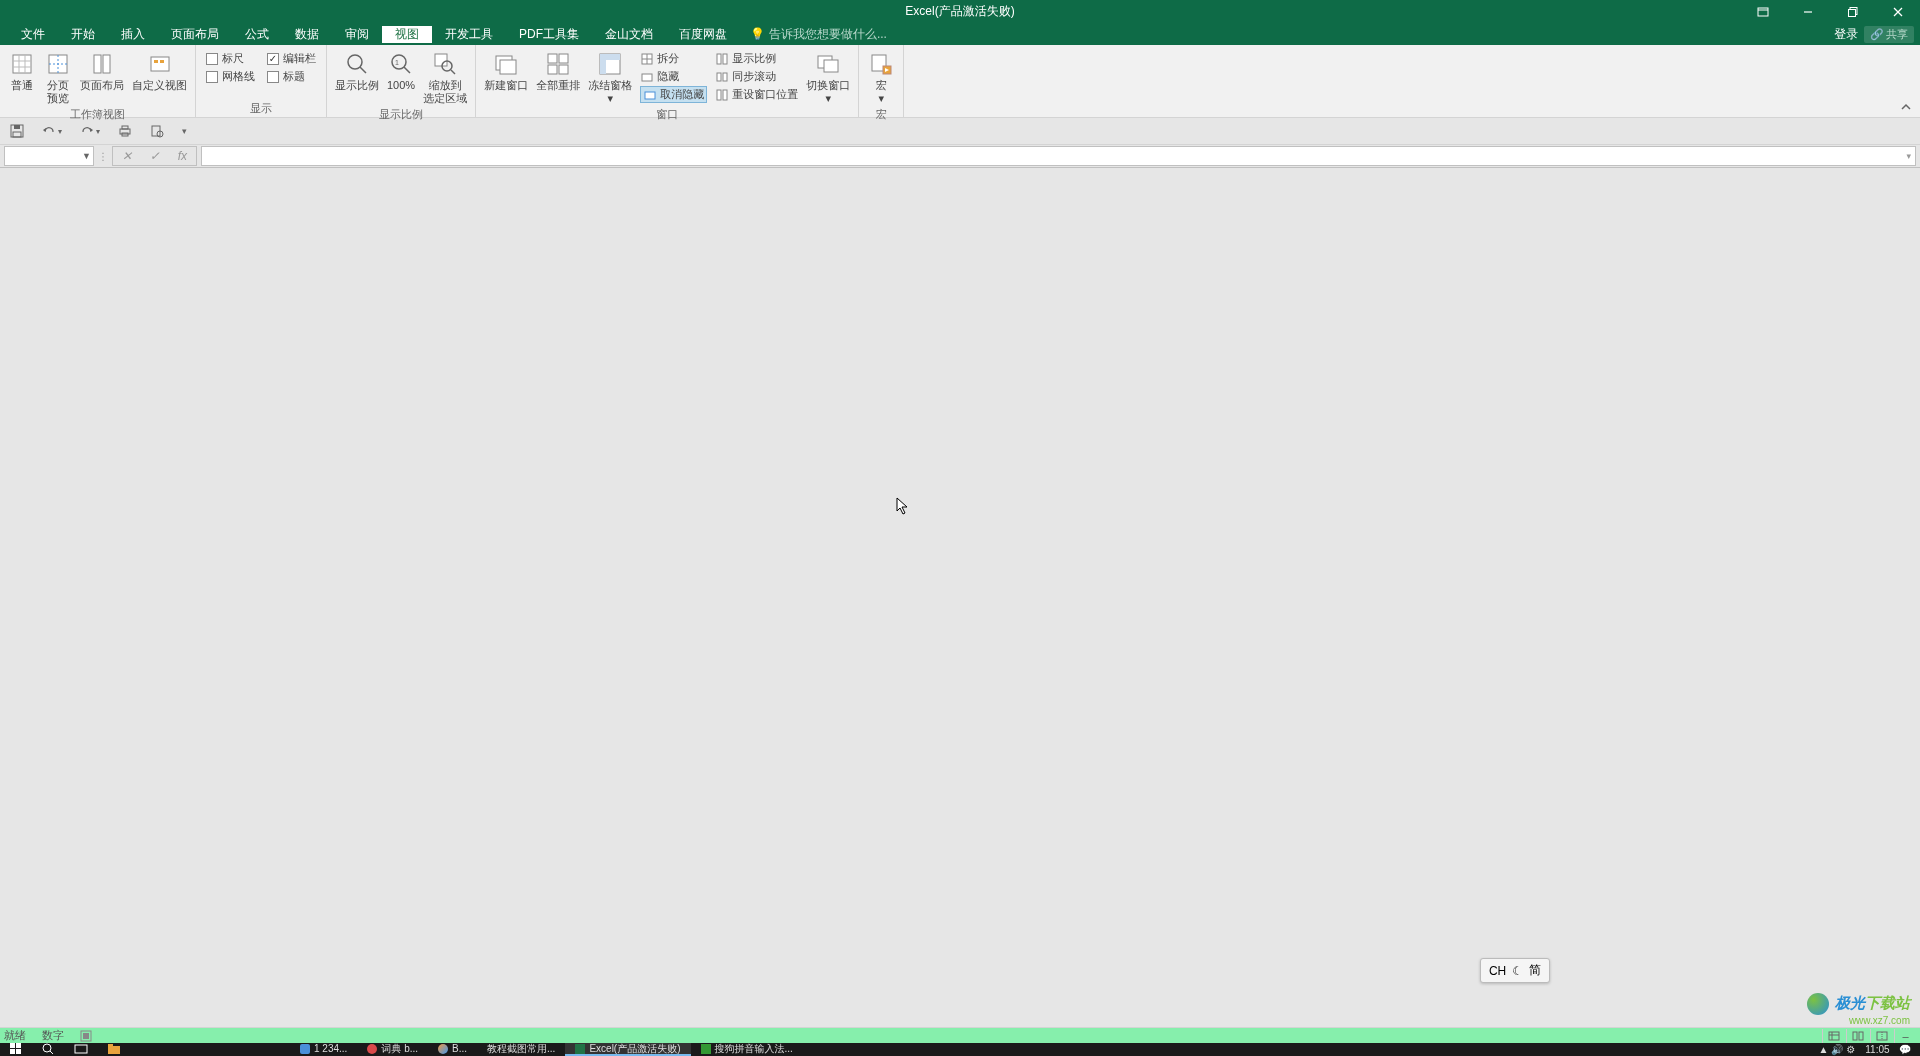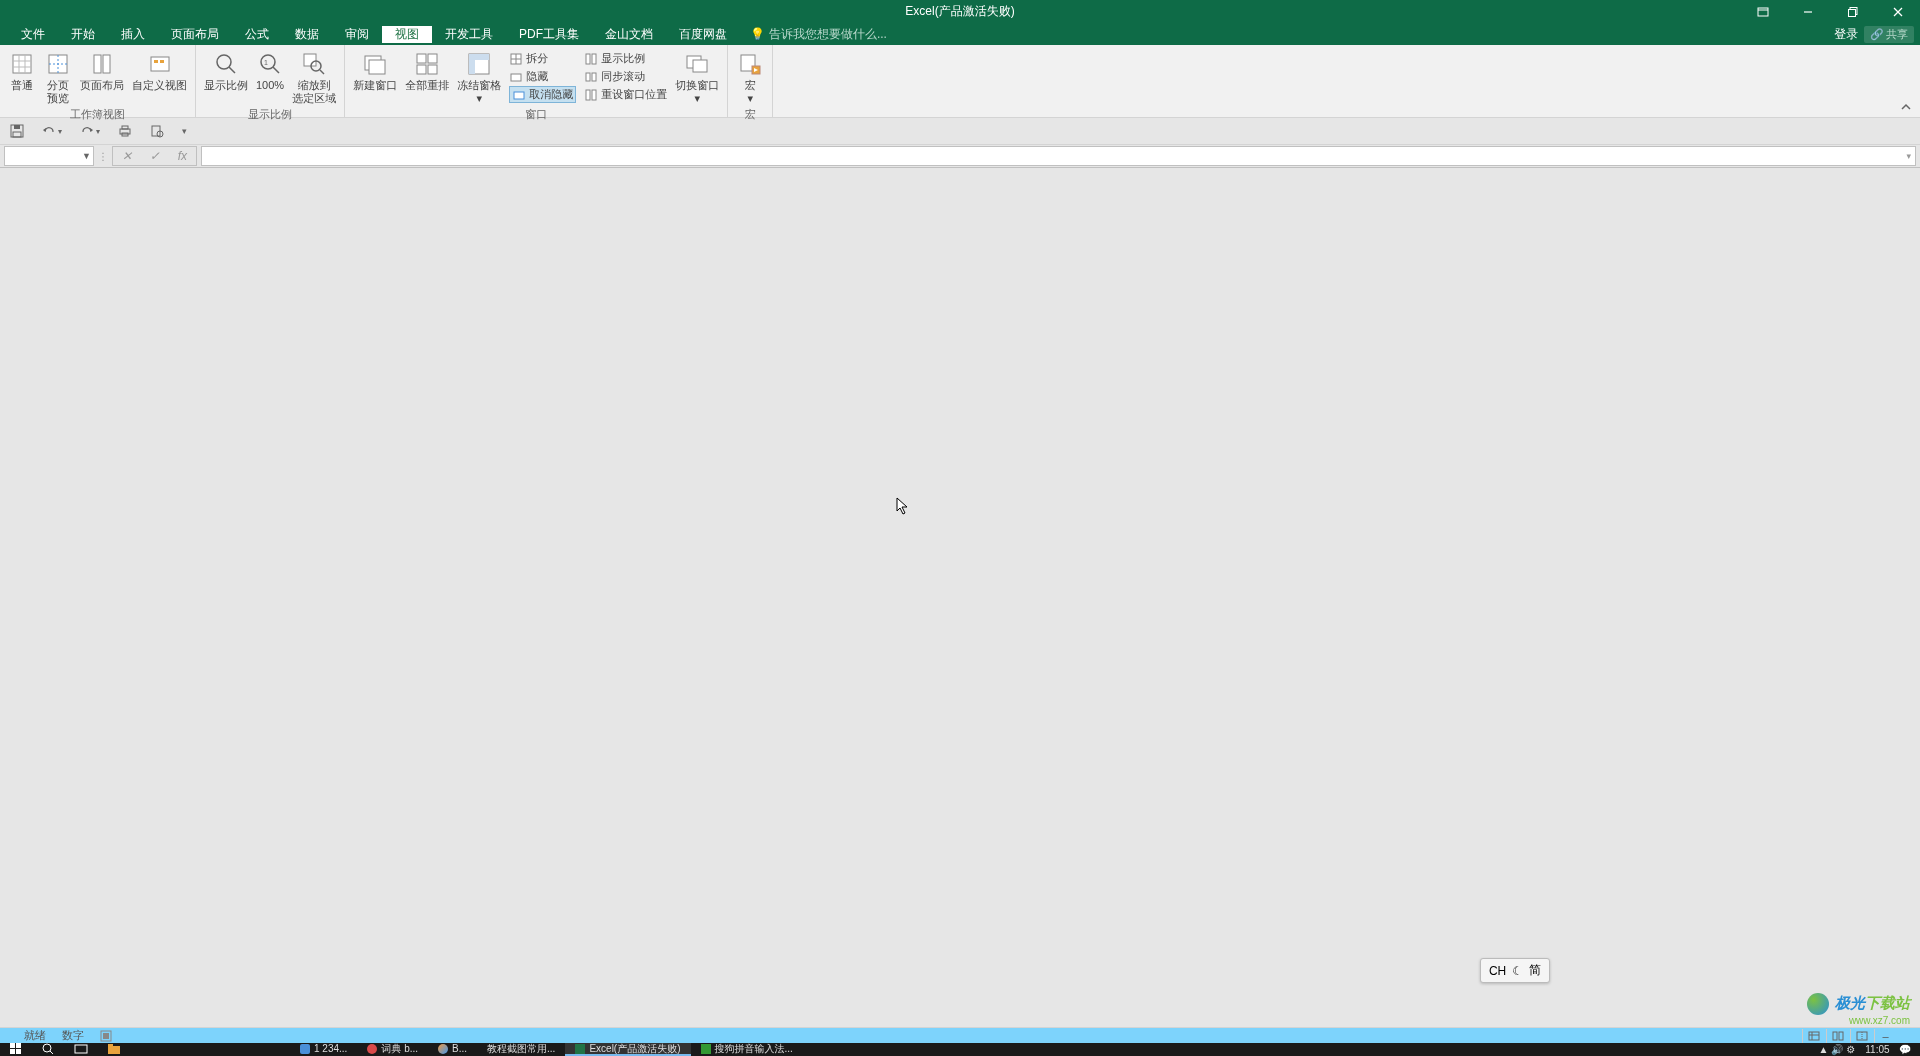--- a/index.html
+++ b/index.html
@@ -50,21 +50,21 @@
 .namebox-dd { position: absolute; right: 2px; color: #666; font-size: 9px; }
 .fx-btns { width: 85px; background: #e6e6e6; border: 1px solid #c0c0c0; display: flex; align-items: center; justify-content: space-around; }
 .fx-btn { color: #999; cursor: pointer; font-size: 12px; font-style: italic; padding: 0 4px; }
 .fx-input { flex: 1; background: #fff; border: 1px solid #c0c0c0; position: relative; }
 .fx-expand { position: absolute; right: 4px; top: 50%; transform: translateY(-50%); color: #999; font-size: 9px; }
 
 
 .mainarea { position: absolute; top: 168px; bottom: 29px; left: 0; right: 0; background: #e6e6e6; }
 
 
-.statusbar { position: absolute; bottom: 13px; left: 0; right: 0; height: 16px; background: #7dd3fc; border-top: 1px solid #d4d4d4; display: flex; align-items: center; padding: 0 24px; font-size: 11px; color: #555; }
+.statusbar { position: absolute; bottom: 13px; left: 0; right: 0; height: 16px; background: #86efac; border-top: 1px solid #d4d4d4; display: flex; align-items: center; padding: 0 4px; font-size: 11px; color: #555; }
 .status-left { display: flex; gap: 16px; align-items: center; }
 .status-right { margin-left: auto; display: flex; align-items: center; gap: 2px; }
 .view-btn { width: 22px; height: 14px; border-left: 1px solid #ccc; display: flex; align-items: center; justify-content: center; cursor: pointer; }
 
 
 .ime-box { position: absolute; right: 370px; top: 958px; background: #f5f5f5; border: 1px solid #bbb; border-radius: 3px; padding: 3px 8px; font-size: 12px; display: flex; align-items: center; gap: 6px; box-shadow: 0 1px 3px rgba(0,0,0,0.2); }
 
 
 .watermark { position: absolute; right: 10px; bottom: 30px; font-size: 15px; font-weight: bold; font-style: italic; }
 .wm-a { color: #2a8fd4; }
@@ -184,20 +184,45 @@
               <rect x="5" y="7" width="4" height="3" fill="#e8a33d"></rect>
               <rect x="11" y="7" width="4" height="3" fill="#e8a33d"></rect>
             </svg>
           </div>
         <div class="btn-label">自定义视图</div>
       </div>
     </div>
     <div class="ribbon-group-label">工作簿视图</div>
   </div>
 
+  <div class="ribbon-group">
+    <div class="ribbon-group-content">
+      <div class="check-col">
+        <div class="check-row">
+            <span class="checkbox"></span>
+            <span>标尺</span>
+          </div>
+        <div class="check-row">
+            <span class="checkbox"></span>
+            <span>网格线</span>
+          </div>
+      </div>
+      <div class="check-col">
+        <div class="check-row">
+            <span class="checkbox checked"></span>
+            <span>编辑栏</span>
+          </div>
+        <div class="check-row">
+            <span class="checkbox"></span>
+            <span>标题</span>
+          </div>
+      </div>
+    </div>
+    <div class="ribbon-group-label">显示</div>
+  </div>
 
   <div class="ribbon-group">
     <div class="ribbon-group-content">
       <div class="big-btn">
         <div class="icon-box">
             <svg width="24" height="24">
               <circle cx="10" cy="10" r="7" fill="none" stroke="#666" stroke-width="1.5"></circle>
               <line x1="15" y1="15" x2="21" y2="21" stroke="#666" stroke-width="1.5"></line>
             </svg>
           </div>

